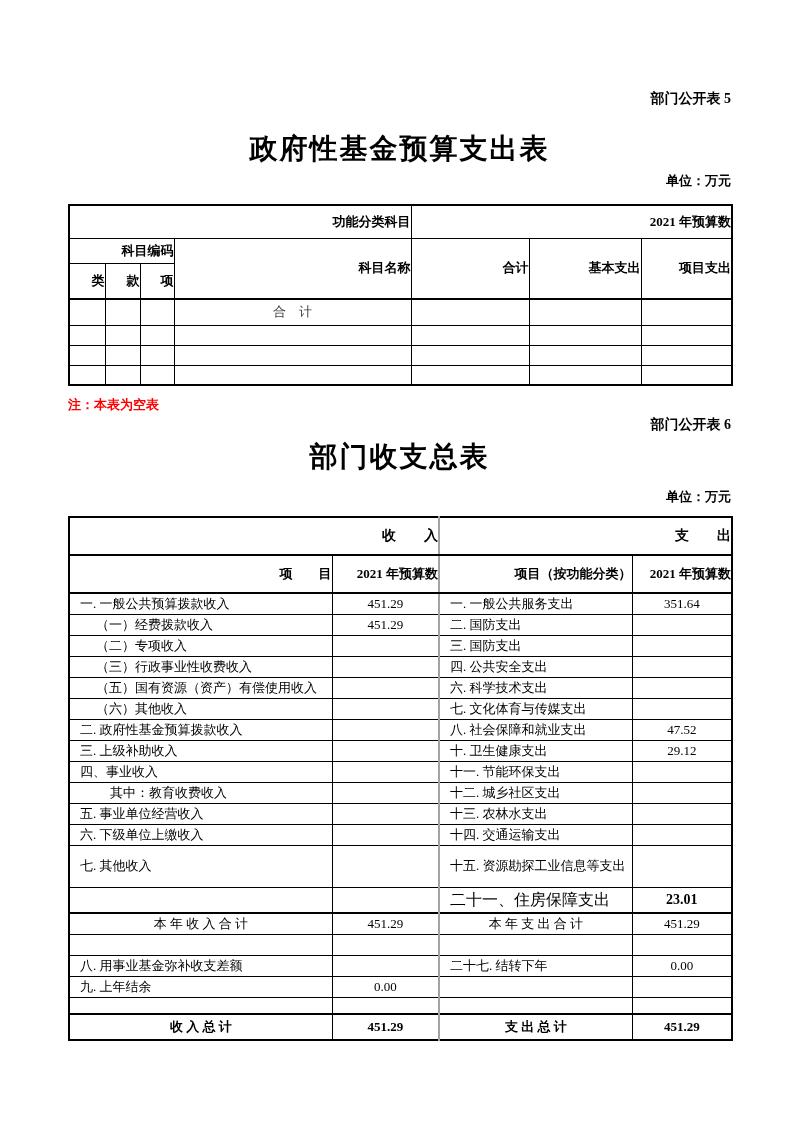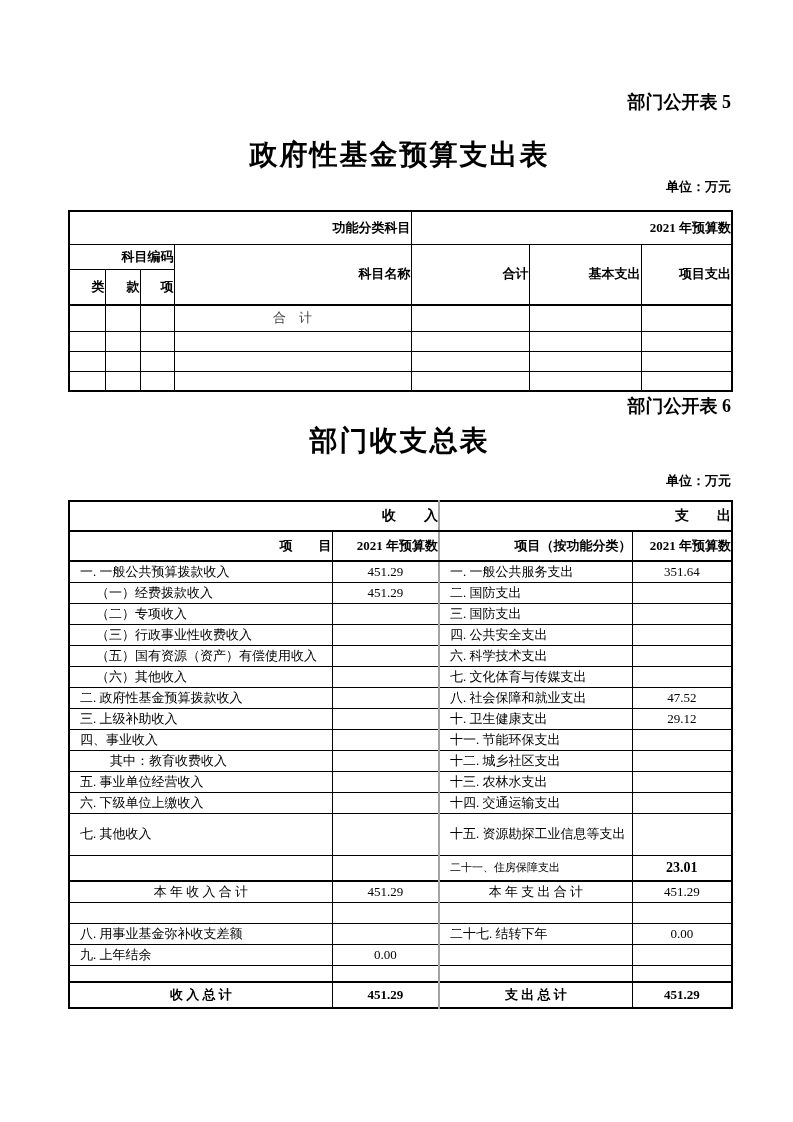--- a/index.html
+++ b/index.html
@@ -2,21 +2,21 @@
 <html><head>
 <meta charset="utf-8">
 <style>
   html,body{margin:0;padding:0;}
   body{
     width:793px;height:1122px;background:#ffffff;color:#000;
     font-family:"Liberation Serif","DejaVu Serif",serif;
     -webkit-font-smoothing:antialiased;overflow:hidden;
   }
   .content{padding:90px 62px 0 68px;}
-  .sheet-tag{text-align:right;font-size:18px;font-weight:bold;}
+  .sheet-tag{text-align:right;font-size:14px;font-weight:bold;}
   .doc-title{text-align:center;font-size:28px;font-weight:bold;letter-spacing:2px;line-height:34px;}
   .title-1{margin-top:24px;}
   .title-2{margin-top:6px;}
   .unit{text-align:right;font-size:13px;font-weight:bold;}
   .unit-1{margin-top:6px;}
   .unit-2{margin-top:14px;}
   .note{margin-top:10px;font-size:13px;font-weight:bold;color:#fe0000;}
   .tag-6{margin-top:2px;}
 
   table{border-collapse:collapse;table-layout:fixed;width:100%;}
@@ -31,35 +31,35 @@
   .t1 .hr1 th{border-bottom:1px solid #000;font-size:13px;}
   .t1 .hr2{height:25px;}
   .t1 .hr3{height:36px;}
   .t1 thead tr.hr3 th{border-bottom:2px solid #000;}
   .t1 thead th[rowspan]{border-bottom:2px solid #000;}
   .t1 tbody tr{height:20px;}
   .t1 tbody tr.first{height:26px;}
   .t1 td.name-ctr{text-align:center;color:#404040;}
 
   
-  .t2 thead tr{height:30px;}
+  .t2 thead tr{height:38px;}
   .t2 thead th{border-bottom:2px solid #000;}
   .t2 .band{font-size:14px;}
   .t2 tbody tr{height:21px;}
   .t2 tbody tr.tall{height:42px;}
   .t2 tbody tr.taller{height:26px;}
   .t2 tbody tr.short{height:17px;}
   .t2 tbody tr.grand{height:26px;}
   .t2 tbody tr.grand td{font-weight:bold;}
   .t2 tbody tr.ttop td{border-top:2px solid #000;}
   .t2 .label{text-align:left;padding:1px 4px 1px 10px;line-height:1.35;}
   .t2 .label.i1{padding-left:26px;}
   .t2 .label.i2{padding-left:40px;}
   .t2 .label.ctr{text-align:center;padding-left:4px;}
-  .t2 .label.small{font-size:11px;}
+  .t2 .label.small{font-size:16px;}
   .t2 .val{text-align:center;}
   .t2 .val.big{font-size:14px;font-weight:bold;}
   .t2 .mid{border-left:2px solid #a3a3a3;}
 </style>
 </head>
 <body>
 
 <div class="content">
 
   <div class="sheet-tag">部门公开表 5</div>
@@ -129,20 +129,21 @@
           <td></td>
           <td></td>
           <td class="name-ctr"></td>
           <td></td>
           <td></td>
           <td></td>
         </tr>
       </tbody>
   </table>
 
+  <div class="note">注：本表为空表</div>
 
   <div class="sheet-tag tag-6">部门公开表 6</div>
 
   <div class="doc-title title-2">部门收支总表</div>
 
   <div class="unit unit-2">单位：万元</div>
 
   <table class="t2">
     <colgroup>
       <col style="width:263px">

